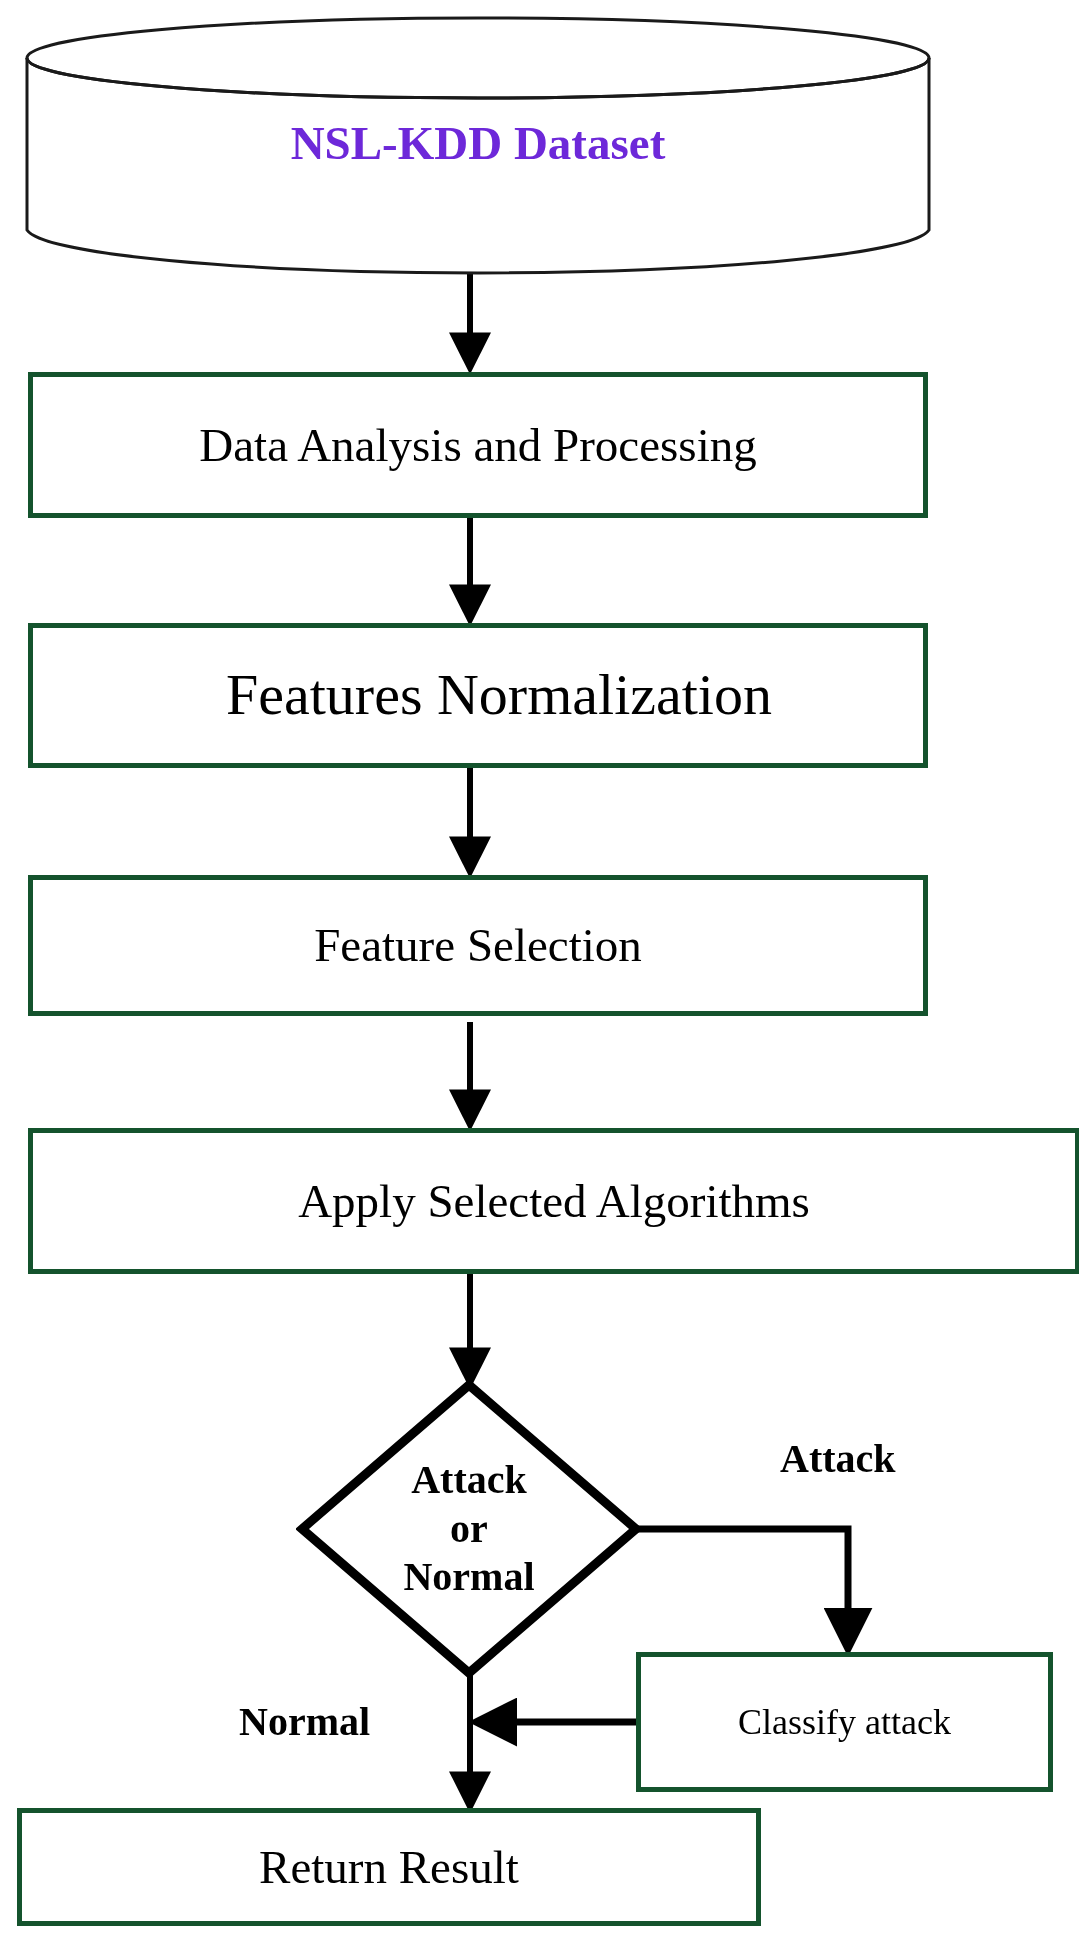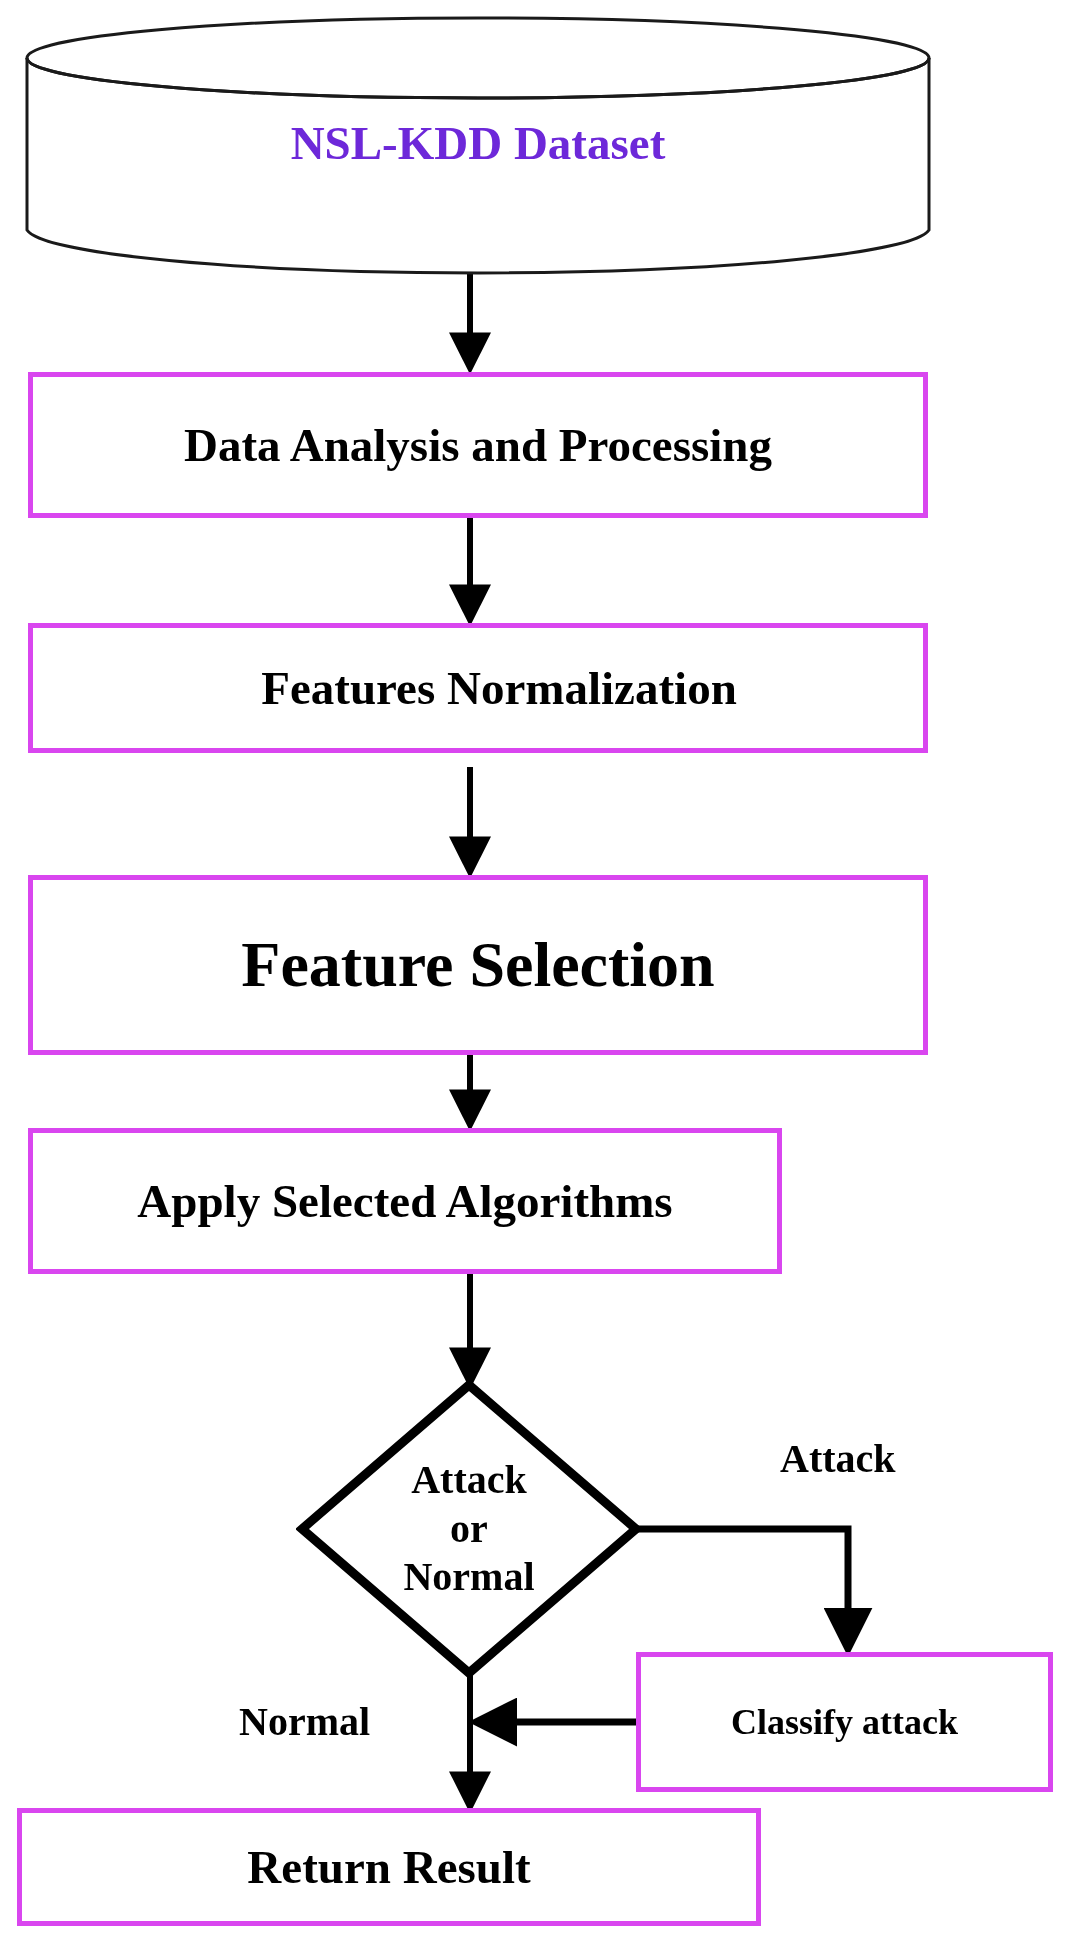--- a/index.html
+++ b/index.html
@@ -23,22 +23,22 @@
     box-sizing: border-box;
     display: flex;
     align-items: center;
     justify-content: center;
     text-align: center;
     color: #000000;
     background: #ffffff;
     z-index: 3;
   }
   .proc-box {
-    border: 5px solid #d946ef;
-    font-weight: bold;
+    border: 5px solid #14532d;
+    font-weight: normal;
     line-height: 1.12;
   }
   .proc-box .label {
     display: block;
     width: 100%;
   }
   
   .cylinder {
     position: absolute;
     z-index: 3;
@@ -126,29 +126,29 @@
       <ellipse cx="458" cy="46" rx="451" ry="40" fill="#ffffff" stroke="#1a1a1a" stroke-width="3"></ellipse>
       <path d="M 7,46 A 451,40 0 0 0 909,46" fill="none" stroke="#1a1a1a" stroke-width="3"></path>
     </svg>
   </div>
   <div class="cyl-label" style="left:20px; top:100px; width:916px; height:86px; font-size:47px;">NSL-KDD Dataset</div>
 
   <div class="node proc-box" style="left:28px; top:372px; width:900px; height:146px; font-size:47px;">
     <span class="label">Data Analysis and Processing</span>
   </div>
 
-  <div class="node proc-box" style="left:28px; top:623px; width:900px; height:130px; font-size:47px;padding-left:42px;">
+  <div class="node proc-box" style="left:28px; top:623px; width:900px; height:145px; font-size:58px;padding-left:42px;">
     <span class="label">Features Normalization</span>
   </div>
 
-  <div class="node proc-box" style="left:28px; top:875px; width:900px; height:180px; font-size:64px;">
+  <div class="node proc-box" style="left:28px; top:875px; width:900px; height:141px; font-size:47px;">
     <span class="label">Feature Selection</span>
   </div>
 
-  <div class="node proc-box" style="left:28px; top:1128px; width:754px; height:146px; font-size:47px;">
+  <div class="node proc-box" style="left:28px; top:1128px; width:1052px; height:146px; font-size:47px;">
     <span class="label">Apply Selected Algorithms</span>
   </div>
 
   <div class="diamond-wrap" style="left:296px; top:1379px; width:346px; height:300px;">
     <svg width="346" height="300" viewBox="0 0 346 300">
       <polygon points="173,6 340,150 173,294 6,150" fill="#ffffff" stroke="#000000" stroke-width="9" stroke-linejoin="miter"></polygon>
     </svg>
   </div>
   <div class="diamond-label" style="left:296px; top:1379px; width:346px; height:300px; font-size:40px;">
     <span>Attack</span>

